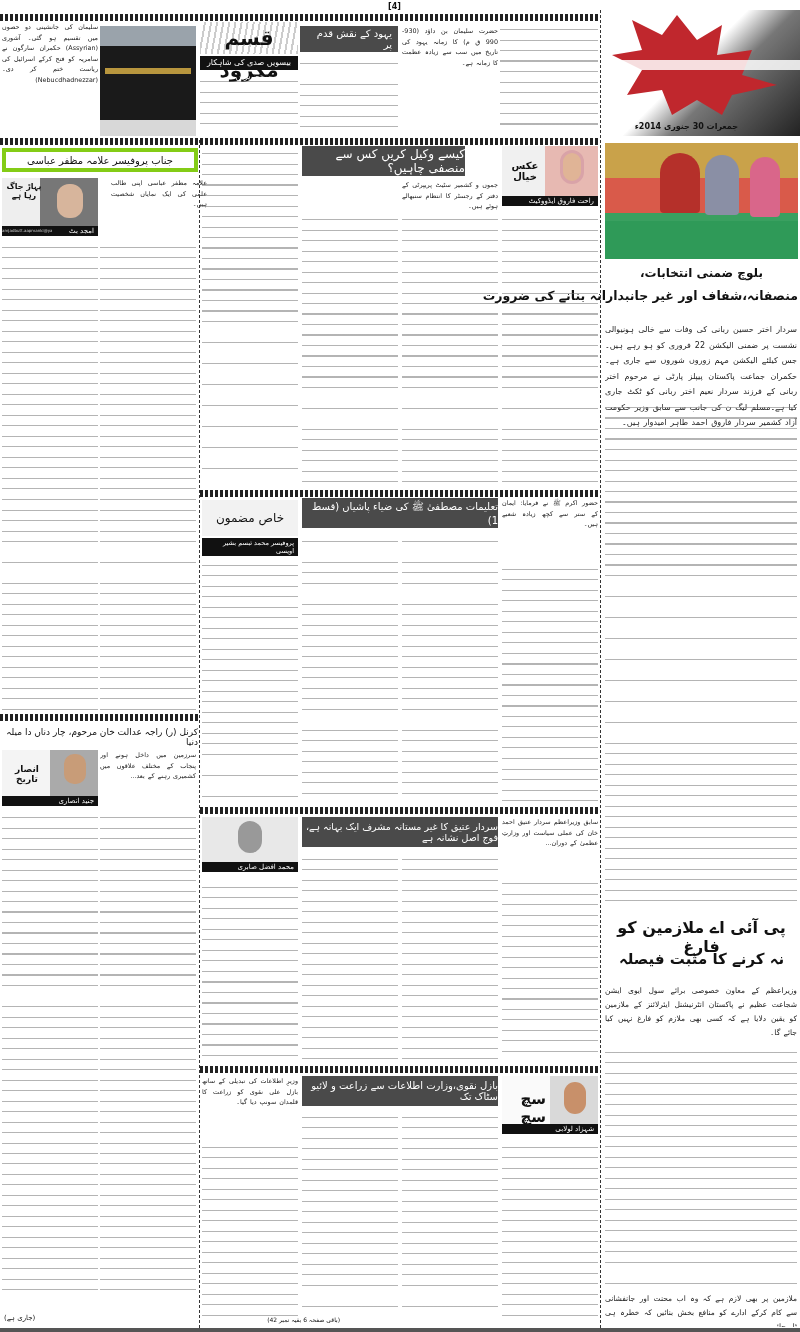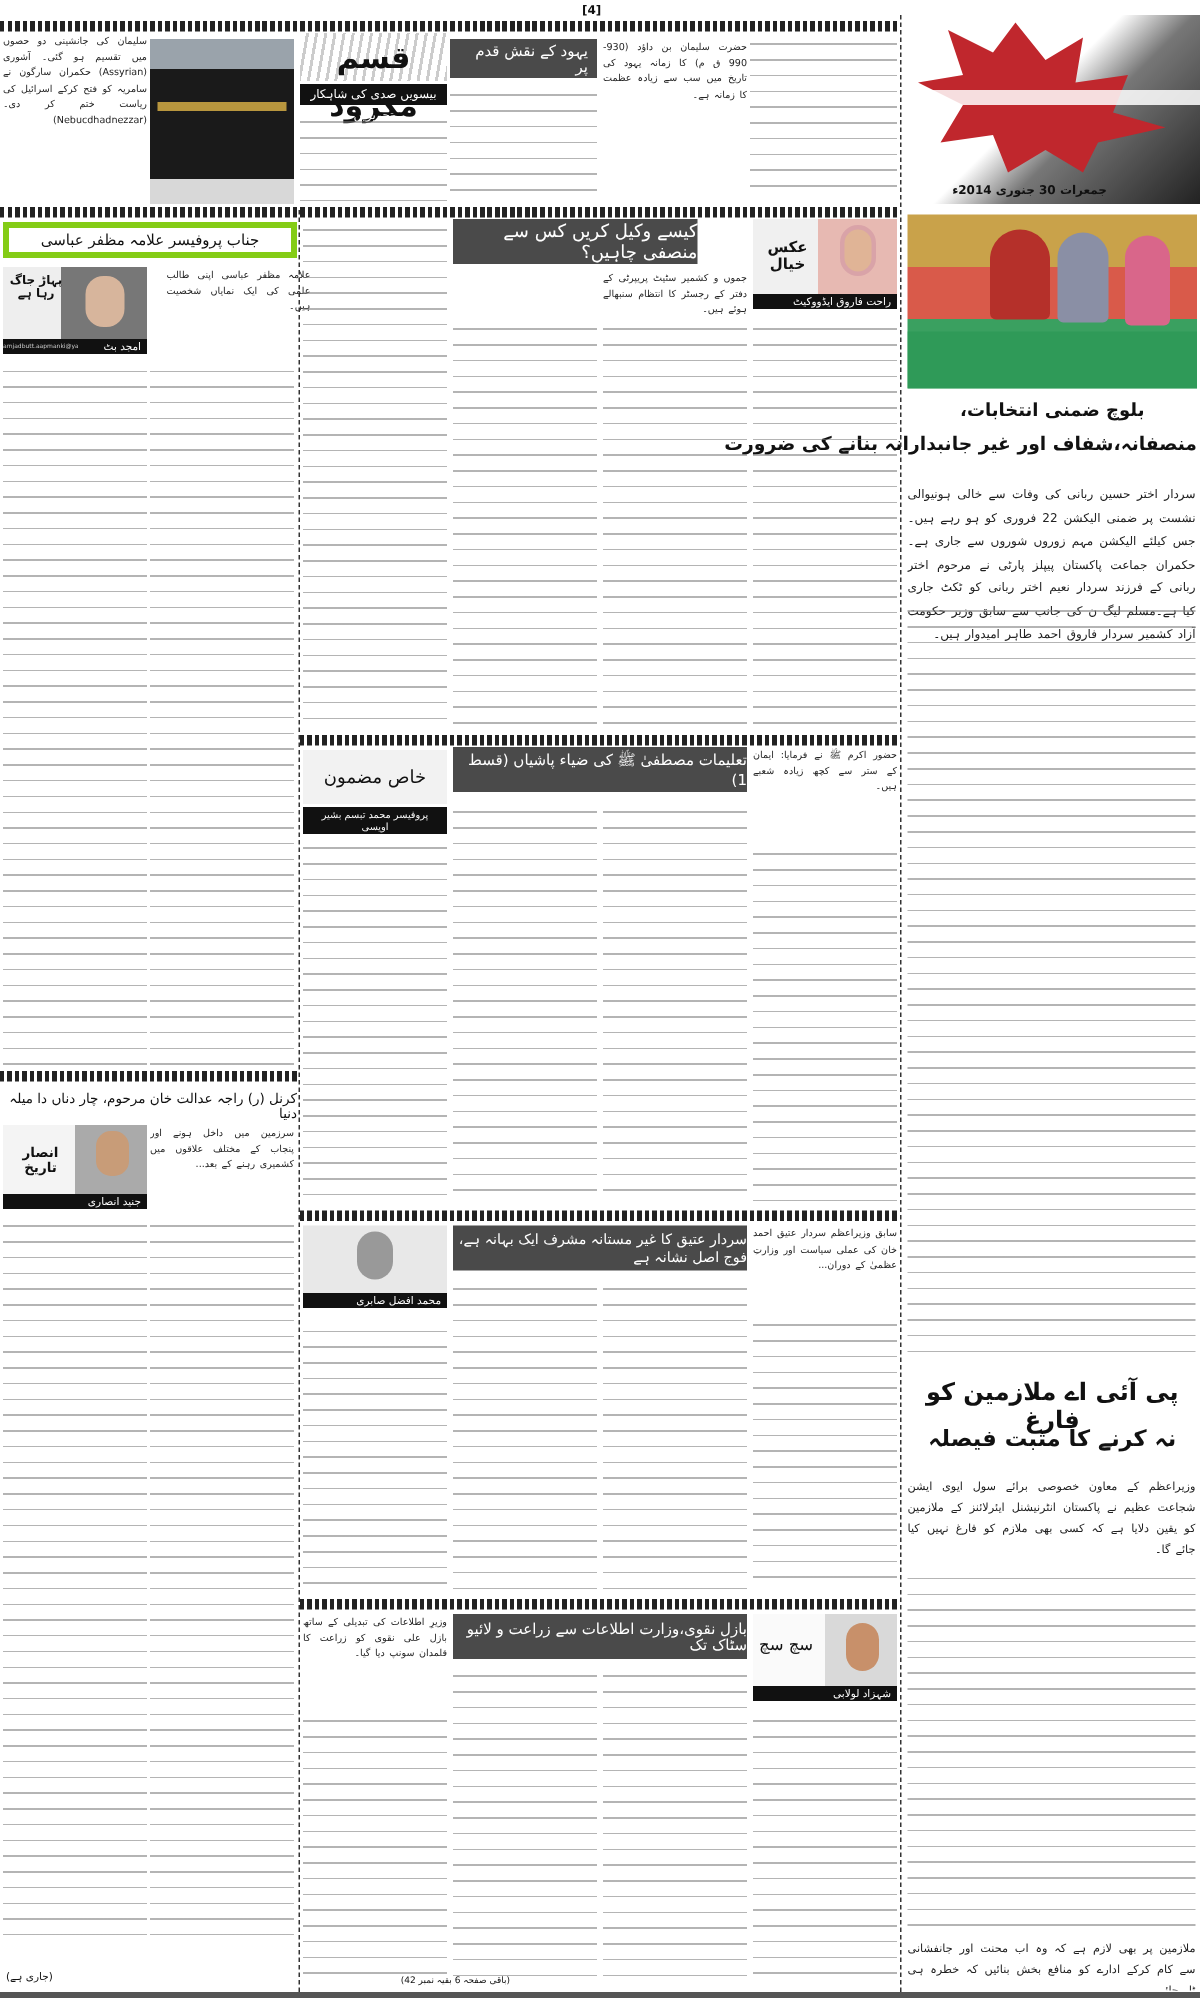--- a/index.html
+++ b/index.html
@@ -98,21 +98,21 @@
 <div class="abs txt" style="left:402px;top:180px;width:96px;height:30px">جموں و کشمیر سٹیٹ پریپرٹی کے دفتر کے رجسٹر کا انتظام سنبھالے ہوئے ہیں۔</div>
 <div class="abs lines" style="left:202px;top:146px;width:96px;height:340px"></div>
 <div class="abs lines" style="left:302px;top:212px;width:96px;height:274px"></div>
 <div class="abs lines" style="left:402px;top:212px;width:96px;height:274px"></div>
 <div class="abs lines" style="left:502px;top:212px;width:96px;height:274px"></div>
 <div class="abs dash" style="left:200px;top:490px;width:400px"></div>
 
 <div class="photo" style="left:202px;top:500px;width:96px;height:36px;background:#f2f2f2">
   <div class="rtl" style="font-size:12px;font-weight:normal;text-align:center;line-height:36px">خاص مضمون</div>
 </div>
-<div class="capbar" style="left:202px;top:538px;width:96px;font-size:6.5px;text-align:center">پروفیسر محمد تبسم بشیر اویسی</div>
+<div class="capbar" style="left:202px;top:538px;width:96px;font-size:6.5px;text-align:right">پروفیسر محمد تبسم بشیر اویسی</div>
 <div class="abs hbar" style="left:302px;top:498px;width:196px;height:30px;font-size:10px">تعلیمات مصطفیٰ ﷺ کی ضیاء پاشیاں (قسط 1)</div>
 <div class="abs txt" style="left:502px;top:498px;width:96px;height:60px">حضور اکرم ﷺ نے فرمایا: ایمان کے ستر سے کچھ زیادہ شعبے ہیں۔</div>
 <div class="abs lines" style="left:202px;top:558px;width:96px;height:245px"></div>
 <div class="abs lines" style="left:302px;top:534px;width:96px;height:269px"></div>
 <div class="abs lines" style="left:402px;top:534px;width:96px;height:269px"></div>
 <div class="abs lines" style="left:502px;top:562px;width:96px;height:241px"></div>
 <div class="abs dash" style="left:200px;top:807px;width:400px"></div>
 
 <div class="photo" style="left:202px;top:817px;width:96px;height:46px;background:#e8e8e8">
   <div class="abs" style="left:36px;top:4px;width:24px;height:32px;background:#999;border-radius:12px"></div>
@@ -120,21 +120,21 @@
 <div class="capbar" style="left:202px;top:862px;width:96px;font-size:7px;text-align:right">محمد افضل صابری</div>
 <div class="abs hbar" style="left:302px;top:817px;width:196px;height:30px;font-size:9.5px">سردار عتیق کا غیر مستانہ مشرف ایک بہانہ ہے، فوج اصل نشانہ ہے</div>
 <div class="abs txt" style="left:502px;top:817px;width:96px;height:56px">سابق وزیراعظم سردار عتیق احمد خان کی عملی سیاست اور وزارتِ عظمیٰ کے دوران...</div>
 <div class="abs lines" style="left:202px;top:880px;width:96px;height:180px"></div>
 <div class="abs lines" style="left:302px;top:852px;width:96px;height:208px"></div>
 <div class="abs lines" style="left:402px;top:852px;width:96px;height:208px"></div>
 <div class="abs lines" style="left:502px;top:876px;width:96px;height:184px"></div>
 <div class="abs dash" style="left:200px;top:1066px;width:400px"></div>
 
 <div class="photo" style="left:502px;top:1076px;width:96px;height:50px;background:linear-gradient(90deg,#fafafa 0 50%,#d9d9d9 50%)">
-  <div class="abs rtl" style="left:4px;top:14px;width:40px;font-size:11px;font-weight:normal;text-align:left">سچ سچ</div>
+  <div class="abs rtl" style="left:4px;top:14px;width:40px;font-size:15px;font-weight:bold;text-align:right">سچ سچ</div>
   <div class="abs" style="left:62px;top:6px;width:22px;height:32px;background:#c8906a;border-radius:11px"></div>
 </div>
 <div class="capbar" style="left:502px;top:1124px;width:96px;font-size:7px;text-align:right">شہزاد لولابی</div>
 <div class="abs hbar" style="left:302px;top:1076px;width:196px;height:30px;font-size:10px">بازل نقوی،وزارت اطلاعات سے زراعت و لائیو سٹاک تک</div>
 <div class="abs txt" style="left:202px;top:1076px;width:96px;height:60px">وزیرِ اطلاعات کی تبدیلی کے ساتھ بازل علی نقوی کو زراعت کا قلمدان سونپ دیا گیا۔</div>
 <div class="abs lines" style="left:202px;top:1140px;width:96px;height:185px"></div>
 <div class="abs lines" style="left:302px;top:1110px;width:96px;height:215px"></div>
 <div class="abs lines" style="left:402px;top:1110px;width:96px;height:215px"></div>
 <div class="abs lines" style="left:502px;top:1140px;width:96px;height:185px"></div>
 

